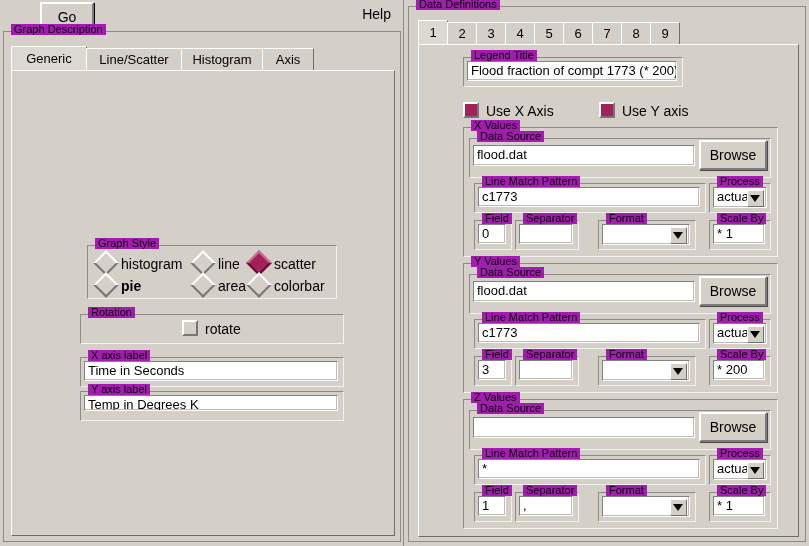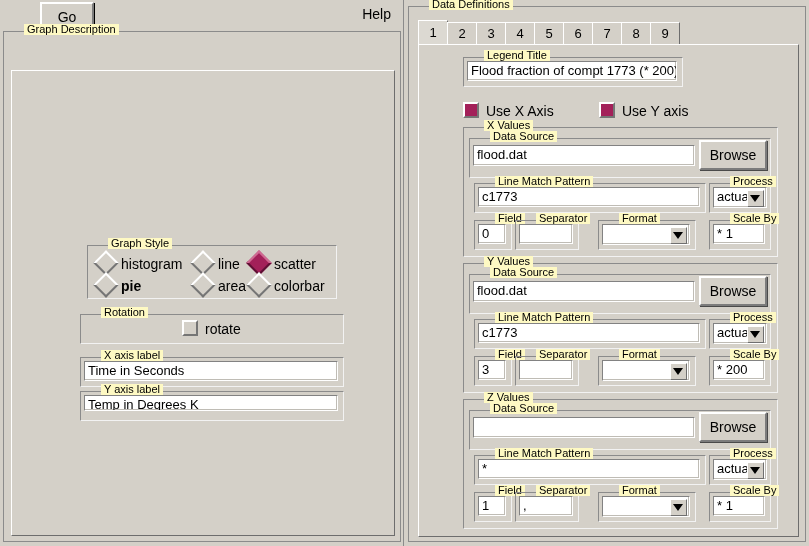--- a/index.html
+++ b/index.html
@@ -19,21 +19,21 @@
   .menu-item{position:absolute;top:3px;height:22px;line-height:22px;padding:0 6px;font-size:14px;}
   #menu-file{left:8px;margin-left:46px;}
   #menu-help{right:8px;}
   .go-btn{position:absolute;left:40px;top:2px;width:50px;height:26px;
     background:#d4d0c8;text-align:center;line-height:26px;font-size:14px;
     border-top:2px solid #fff;border-left:2px solid #fff;
     border-right:2px solid #7c7c7c;border-bottom:2px solid #7c7c7c;
     box-shadow:1px 1px 0 #000;cursor:pointer;}
   .groupbox{position:absolute;border:1px solid #8b8b8b;
     border-top-color:#8b8b8b;background:transparent;}
-  .groupbox>.gb-title{position:absolute;top:-8px;left:20px;background:#fef9c3;
+  .groupbox>.gb-title{position:absolute;top:-8px;left:7px;background:#a21caf;
     padding:0 3px;font-size:11px;line-height:11px;white-space:nowrap;}
   .groupbox.sunk{border-top:1px solid #8b8b8b;border-left:1px solid #8b8b8b;
     border-right:1px solid #f2f2f2;border-bottom:1px solid #f2f2f2;}
 
   
   .tabstrip{position:absolute;}
   .tab{position:absolute;top:0;height:21px;line-height:21px;text-align:center;
     background:#d4d0c8;font-size:13px;
     border-top:1px solid #fff;border-left:1px solid #fff;border-right:1px solid #6d6d6d;
     cursor:pointer;}
@@ -98,20 +98,26 @@
 
   <div class="menubar">
     <div class="menu-item" id="menu-file">File</div>
     <div class="go-btn">Go</div>
     <div class="menu-item" id="menu-help">Help</div>
   </div>
 
   <div class="groupbox" style="left:3px;top:31px;width:396px;height:509px;">
     <div class="gb-title">Graph Description</div>
 
+    <div class="tabstrip" style="left:7px;top:16px;width:380px;height:23px;">
+      <div class="tab sel" style="left:0px;width:74px;">Generic</div>
+      <div class="tab" style="left:75px;width:94px;">Line/Scatter</div>
+      <div class="tab" style="left:170px;width:80px;">Histogram</div>
+      <div class="tab" style="left:251px;width:50px;">Axis</div>
+    </div>
 
     <div class="tabbody" style="left:7px;top:38px;width:382px;height:464px;">
 
       <div class="groupbox sunk" style="left:75px;top:174px;width:248px;height:52px;">
         <div class="gb-title">Graph Style</div>
 
         <div class="radiorow" style="left:9px;top:8px;">
           <span class="diamond"></span><span class="rlabel">histogram</span>
         </div>
         <div class="radiorow" style="left:106px;top:8px;">

